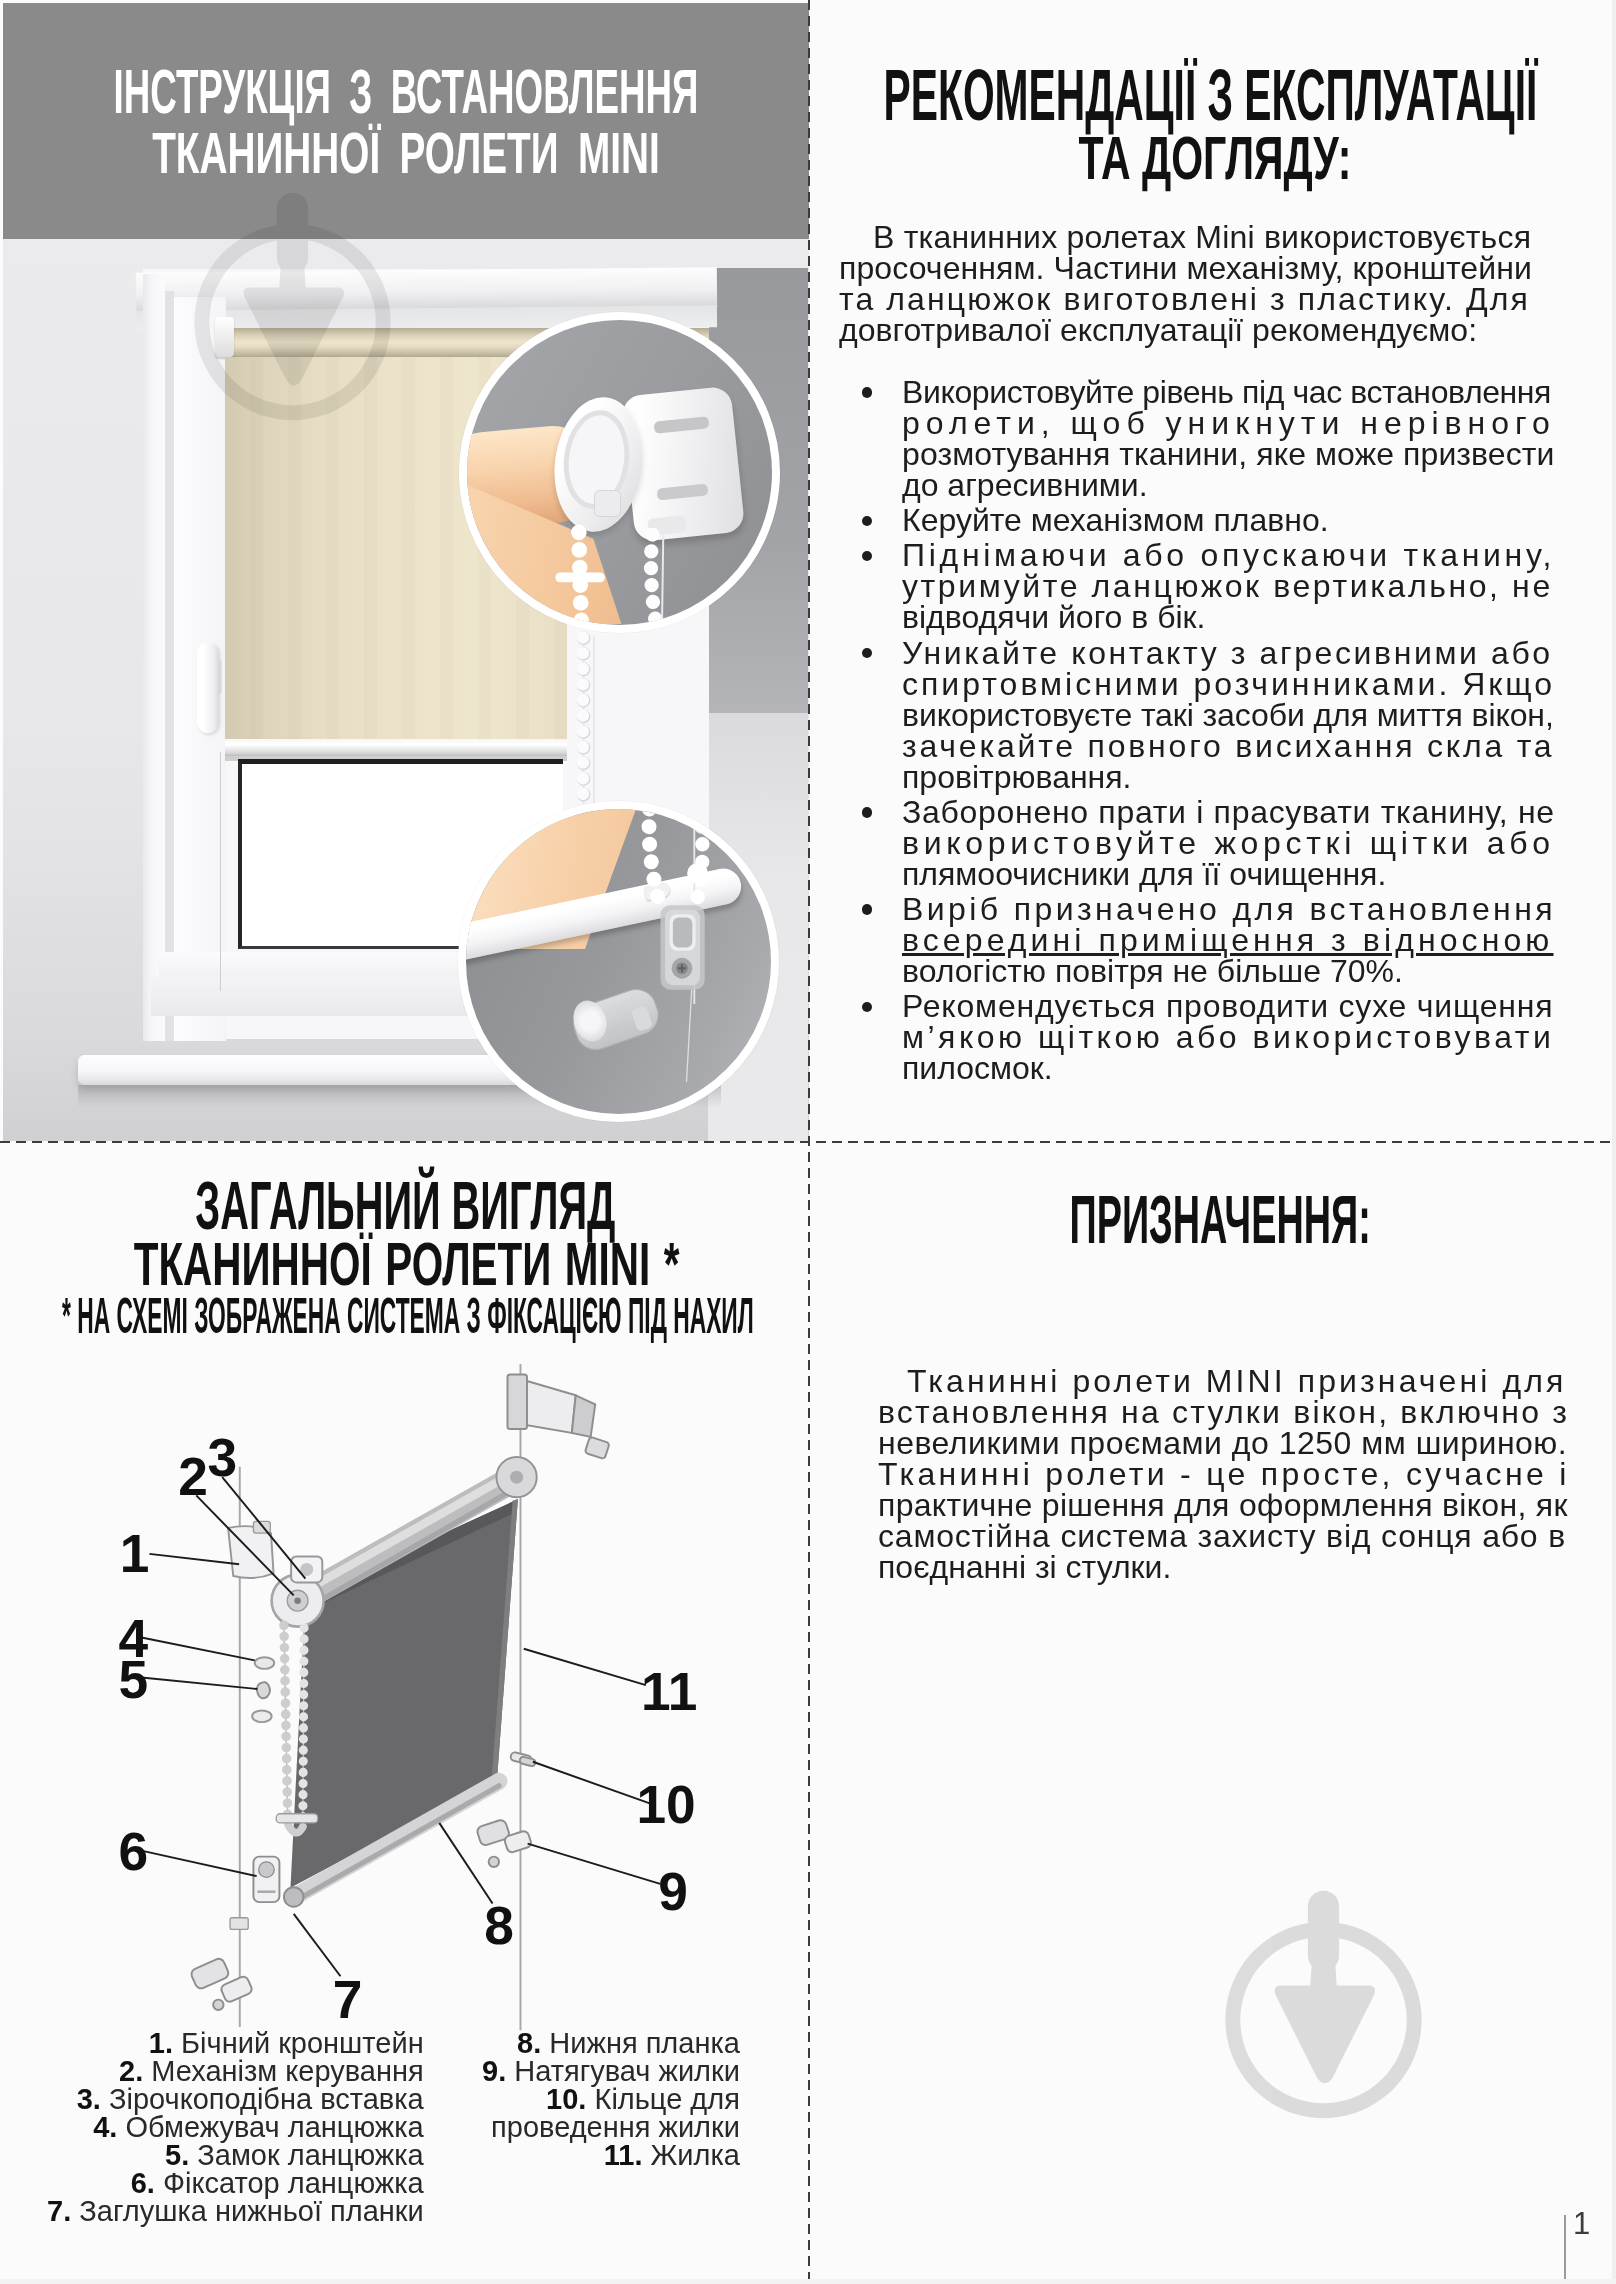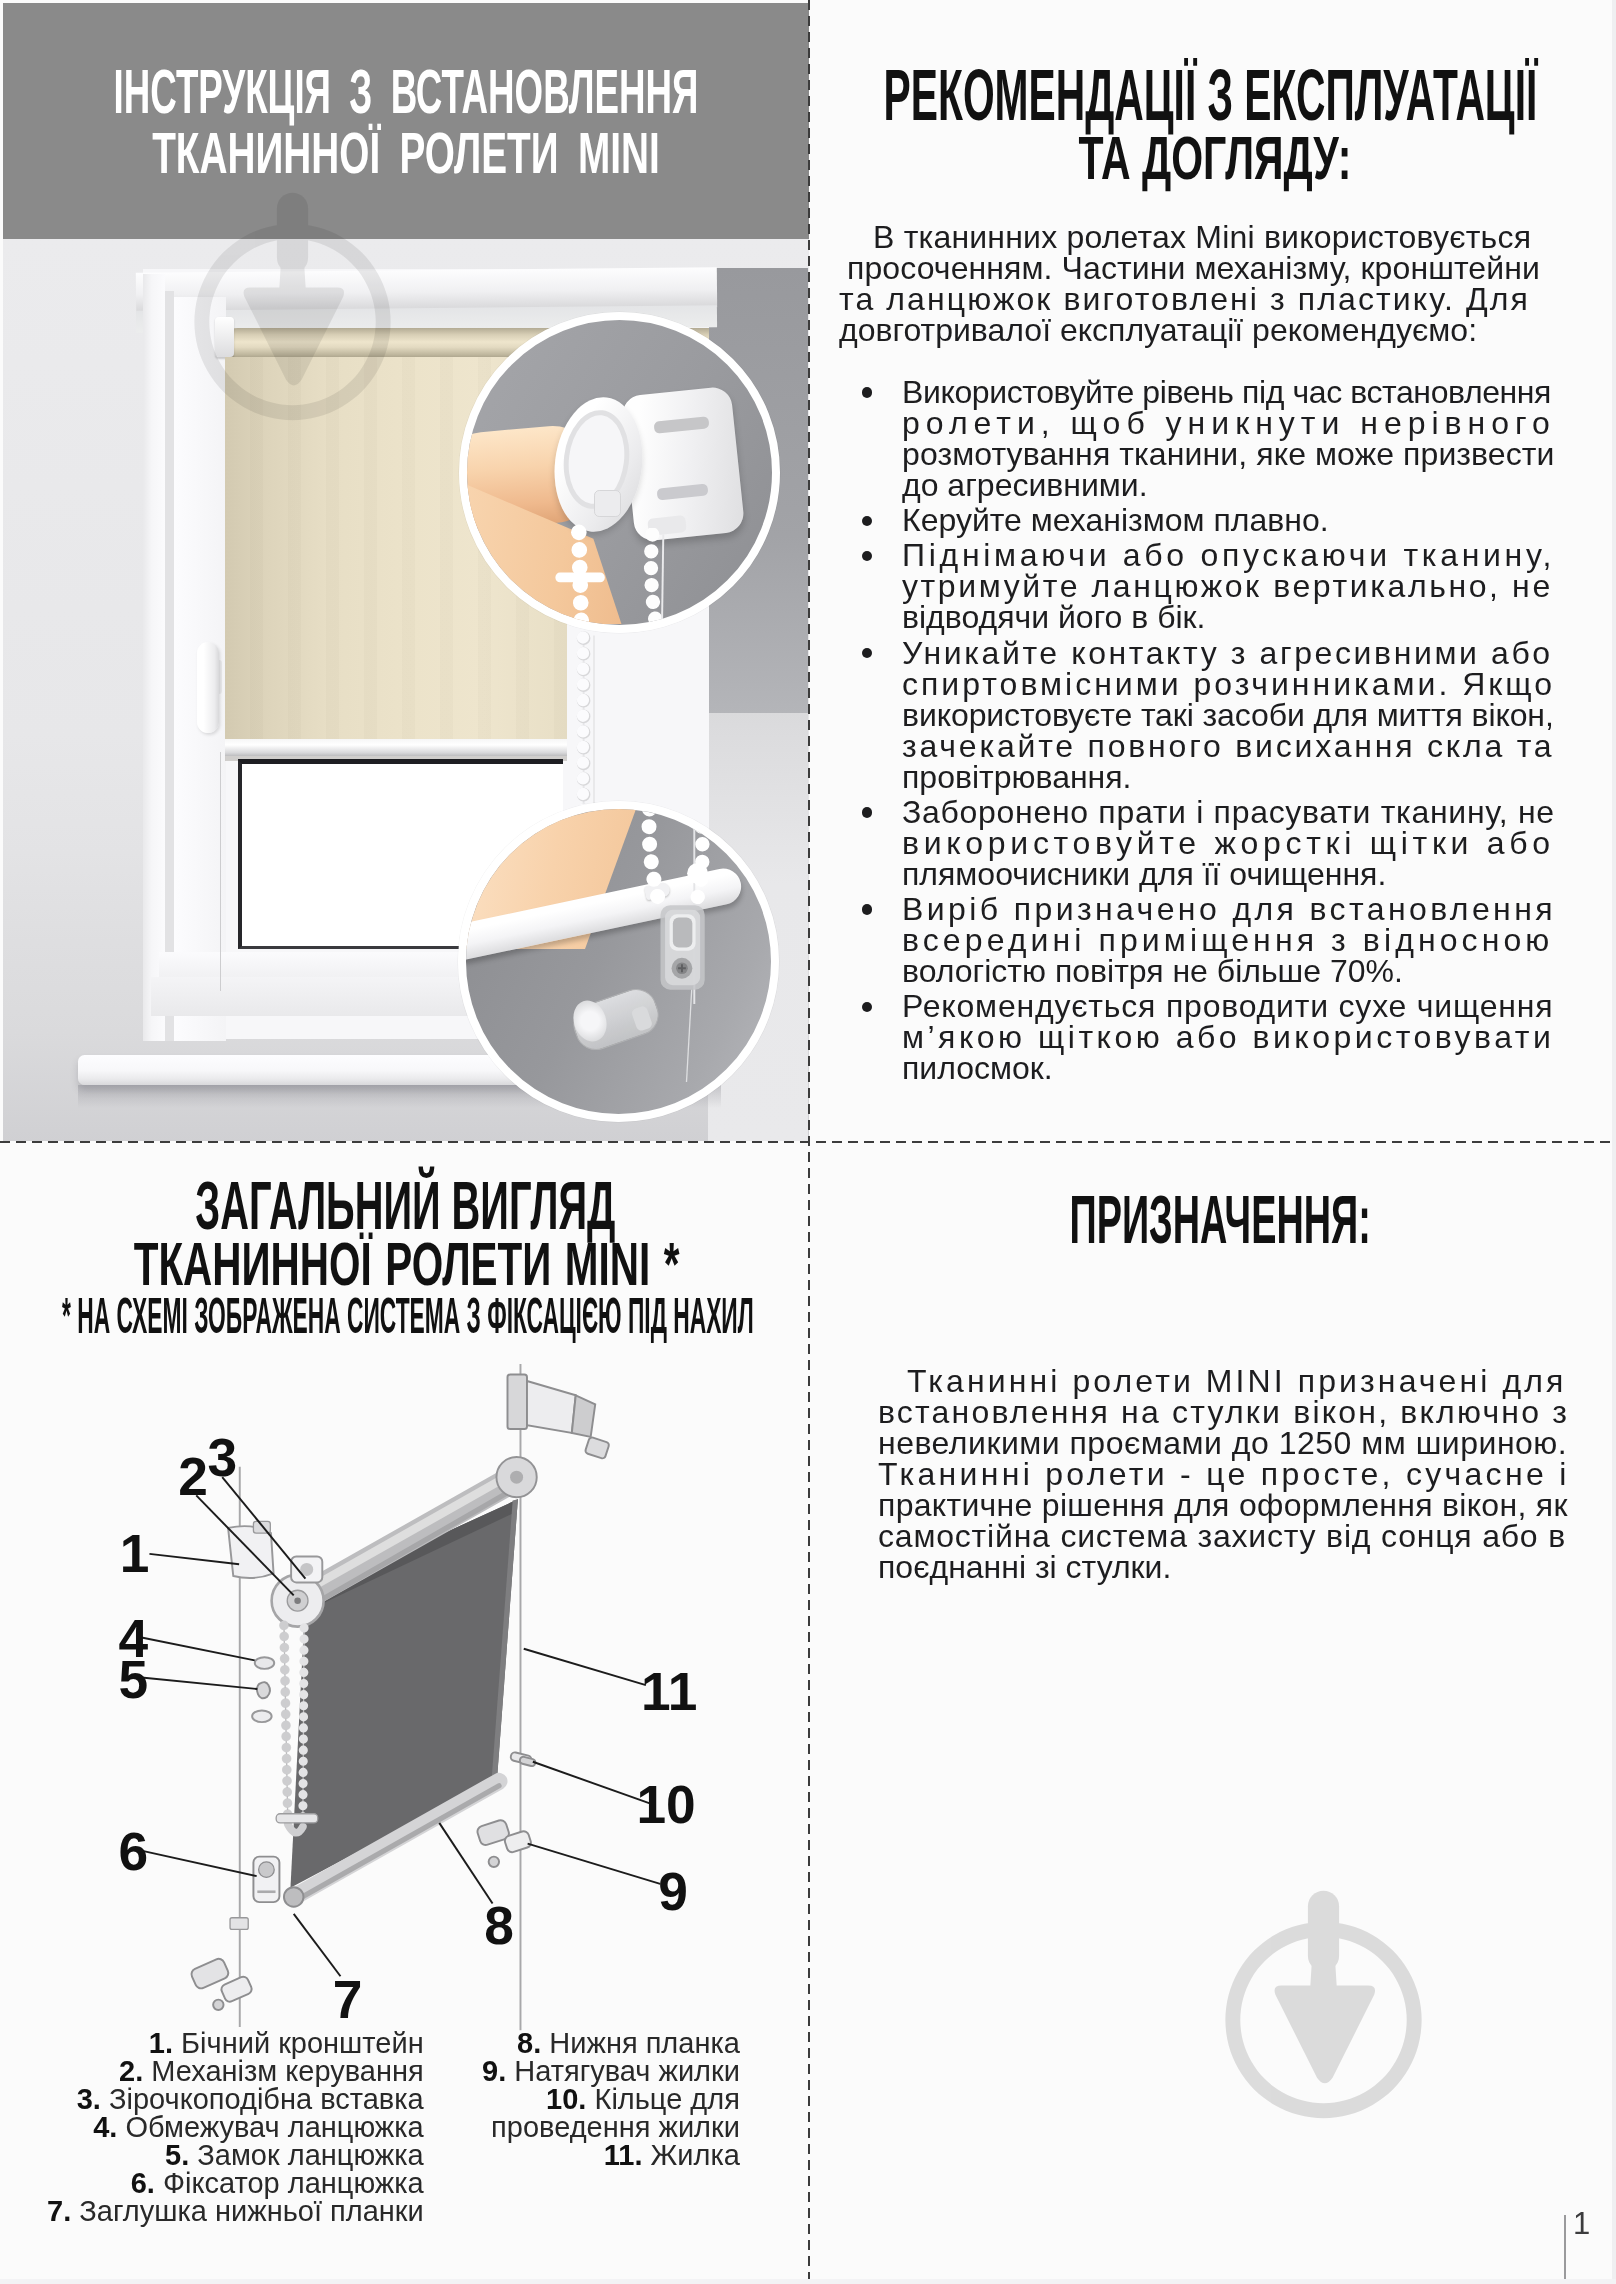--- a/index.html
+++ b/index.html
@@ -130,21 +130,21 @@
 
 <div class="abs" style="left:0;top:1141px;width:1617px;height:1.9px;background:repeating-linear-gradient(to right,#3c3c3c 0 9.7px,rgba(0,0,0,0) 9.7px 16px);"></div>
 
 <svg class="abs" style="left:809px;top:0" width="808" height="214" viewBox="0 0 1244 330">
 <text x="618" y="185" text-anchor="middle" textLength="1008" lengthAdjust="spacingAndGlyphs" font-size="112" font-weight="bold" fill="#111111">РЕКОМЕНДАЦІЇ З ЕКСПЛУАТАЦІЇ</text>
 <text x="625" y="276" text-anchor="middle" textLength="421" lengthAdjust="spacingAndGlyphs" font-size="95" font-weight="bold" fill="#111111">ТА ДОГЛЯДУ:</text>
 </svg>
 
 <div class="abs body" style="left:839px;top:222px;width:702px;">
 <div class="jl" style="padding-left: 34px; letter-spacing: 0.2px;">В тканинних ролетах Mini використовується</div>
-<div class="jl" style="letter-spacing: 0.1px; margin-left: 8px;">просоченням. Частини механізму, кронштейни</div>
+<div class="jl" style="letter-spacing: 0.1px;">просоченням. Частини механізму, кронштейни</div>
 <div class="jl" style="letter-spacing: 2.1px;">та ланцюжок виготовлені з пластику. Для</div>
 <div class="ll">довготривалої експлуатації рекомендуємо:</div>
 </div>
 
 <div class="abs body" style="left:902px;top:377px;width:661px;">
 <div class="bitem">
 <div class="jl" style="letter-spacing: -0.4px;">Використовуйте рівень під час встановлення</div>
 <div class="jl" style="letter-spacing: 6px;">ролети, щоб уникнути нерівного</div>
 <div class="jl" style="letter-spacing: 0.1px;">розмотування тканини, яке може призвести</div>
 <div class="ll">до агресивними.</div>
@@ -164,21 +164,21 @@
 <div class="jl" style="letter-spacing: 2.8px;">зачекайте повного висихання скла та</div>
 <div class="ll">провітрювання.</div>
 </div>
 <div class="bitem">
 <div class="jl" style="letter-spacing: 0.7px;">Заборонено прати і прасувати тканину, не</div>
 <div class="jl" style="letter-spacing: 4.7px;">використовуйте жорсткі щітки або</div>
 <div class="ll">плямоочисники для її очищення.</div>
 </div>
 <div class="bitem">
 <div class="jl" style="letter-spacing: 3.4px;">Виріб призначено для встановлення</div>
-<div class="jl" style="letter-spacing: 4.1px;">всередині приміщення з відносною</div>
+<div class="jl" style="letter-spacing: 4.1px; text-decoration: underline;">всередині приміщення з відносною</div>
 <div class="ll">вологістю повітря не більше 70%.</div>
 </div>
 <div class="bitem">
 <div class="jl" style="letter-spacing: 0.8px;">Рекомендується проводити сухе чищення</div>
 <div class="jl" style="letter-spacing: 3.5px;">м’якою щіткою або використовувати</div>
 <div class="ll">пилосмок.</div>
 </div>
 </div>
 
 <svg class="abs" style="left:0;top:1163px" width="808" height="188" viewBox="0 0 1244 290">

